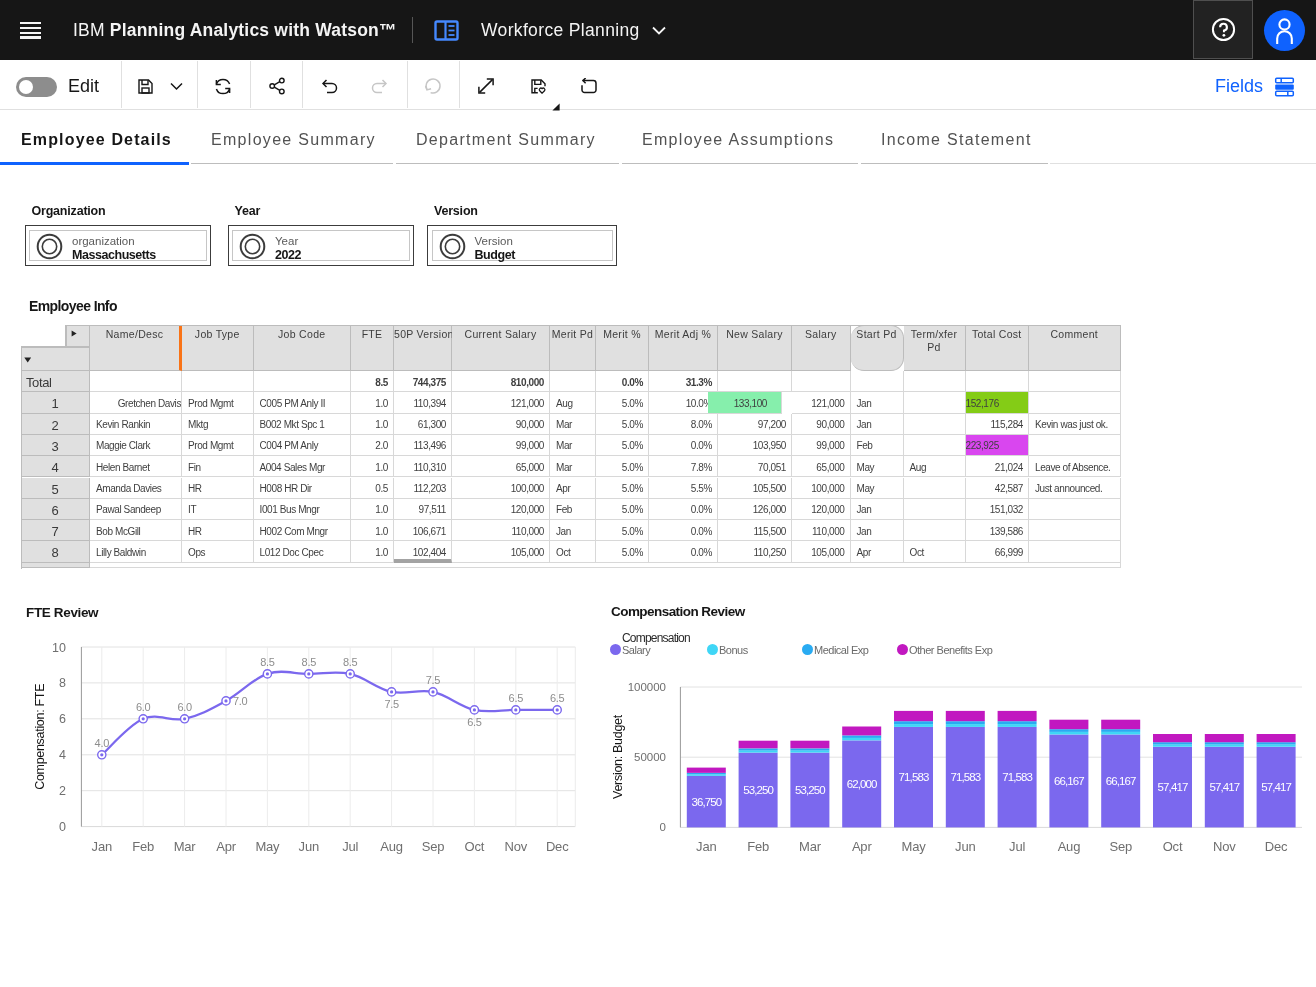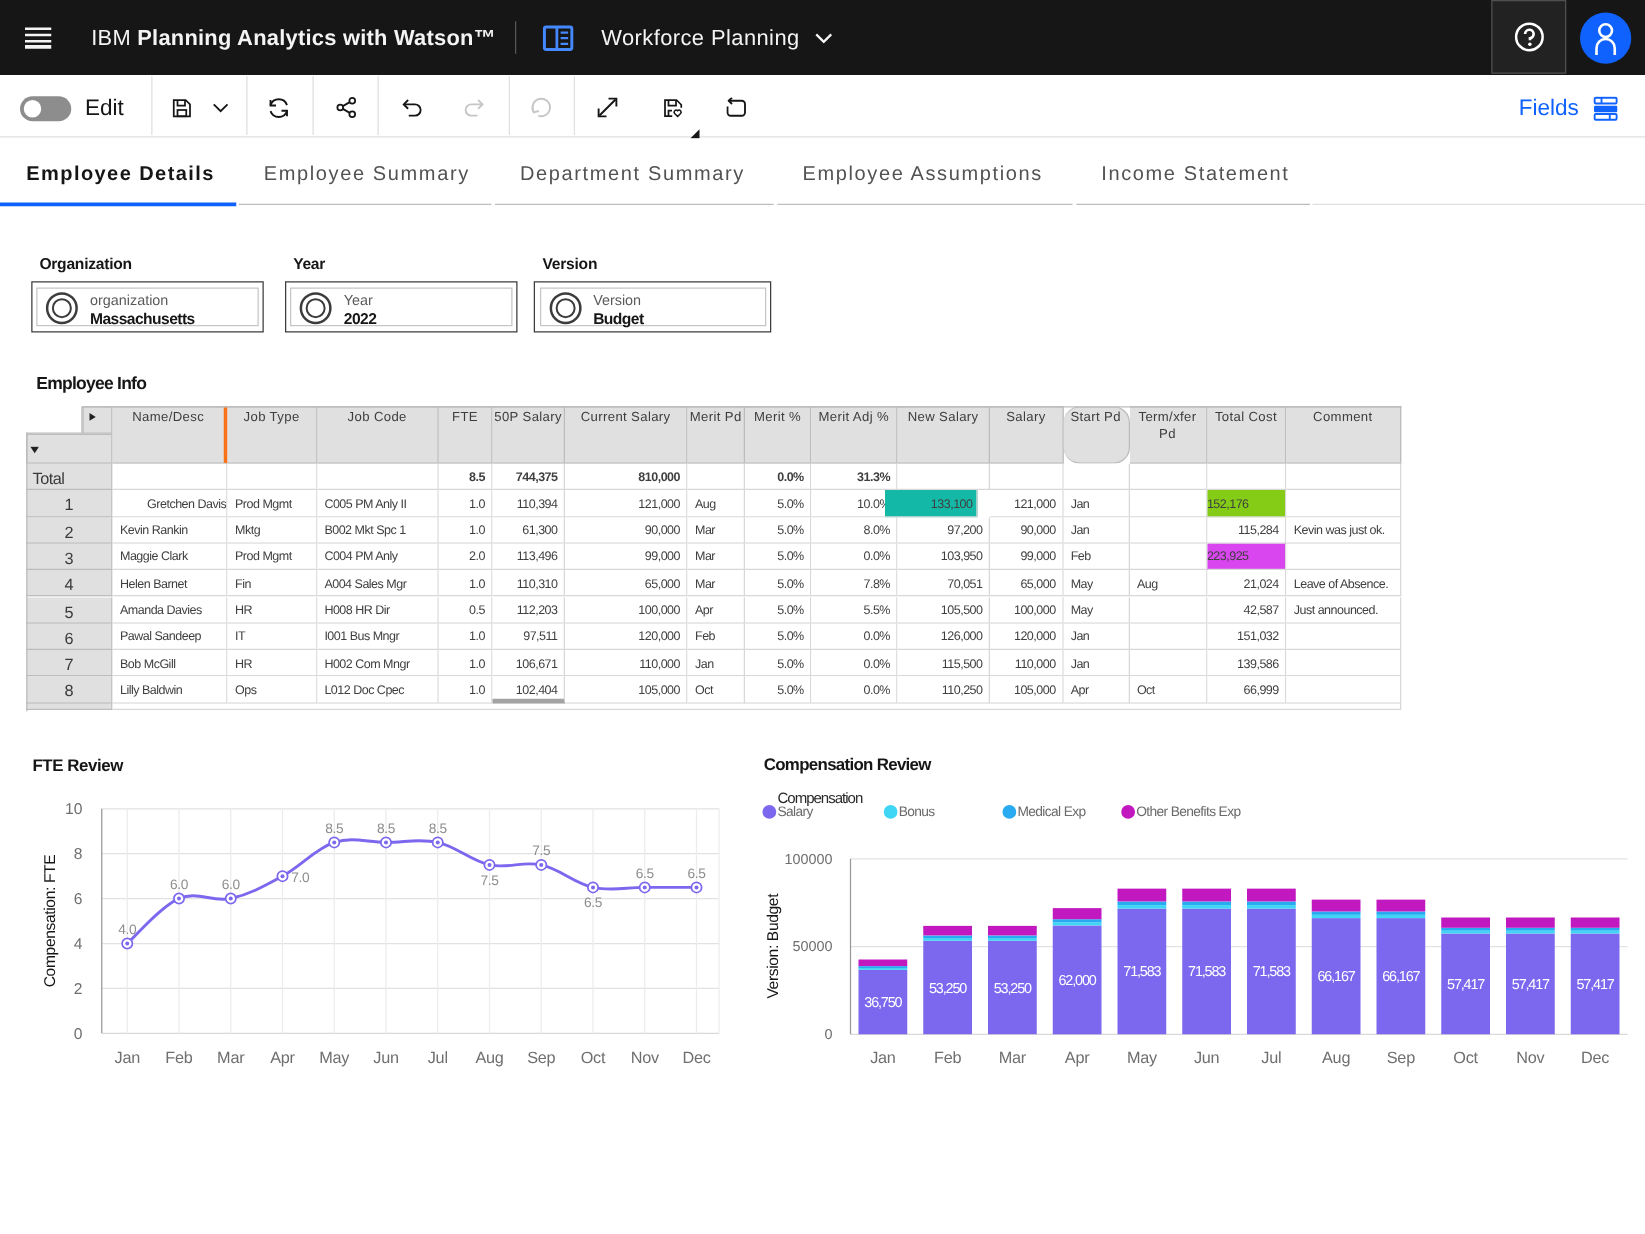--- a/index.html
+++ b/index.html
@@ -150,21 +150,21 @@
     <polygon points="0.6,0.4 5.6,3.5 0.6,6.6" fill="#222"></polygon>
   </svg>
 <div class="abs" style="left:21px;top:346.5px;width:69px;height:24.5px;background:#e0e0e0;border:1px solid #bcbcbc;box-sizing:border-box;"></div>
 <svg class="abs" style="left:23.5px;top:357px;" width="7.5" height="6" viewBox="0 0 7.5 6">
     <polygon points="0.3,0.4 7.2,0.4 3.75,5.6" fill="#222"></polygon>
   </svg>
 <div class="abs" style="left:90px;top:325.0px;width:92px;height:46.0px;background:#e0e0e0;border-right:3px solid #f97316;border-bottom:1px solid #bcbcbc;box-sizing:border-box;border-top:1px solid #bcbcbc;font-size:10.5px;letter-spacing:0.3px;color:#3d3d3d;text-align:center;padding-top:1.5px;line-height:13px;white-space:nowrap;">Name/Desc</div>
 <div class="abs" style="left:182px;top:325.0px;width:71.5px;height:46.0px;background:#e0e0e0;border-right:1px solid #bcbcbc;border-bottom:1px solid #bcbcbc;box-sizing:border-box;border-top:1px solid #bcbcbc;font-size:10.5px;letter-spacing:0.3px;color:#3d3d3d;text-align:center;padding-top:1.5px;line-height:13px;white-space:nowrap;">Job Type</div>
 <div class="abs" style="left:253.5px;top:325.0px;width:97.5px;height:46.0px;background:#e0e0e0;border-right:1px solid #bcbcbc;border-bottom:1px solid #bcbcbc;box-sizing:border-box;border-top:1px solid #bcbcbc;font-size:10.5px;letter-spacing:0.3px;color:#3d3d3d;text-align:center;padding-top:1.5px;line-height:13px;white-space:nowrap;">Job Code</div>
 <div class="abs" style="left:351px;top:325.0px;width:43px;height:46.0px;background:#e0e0e0;border-right:1px solid #bcbcbc;border-bottom:1px solid #bcbcbc;box-sizing:border-box;border-top:1px solid #bcbcbc;font-size:10.5px;letter-spacing:0.3px;color:#3d3d3d;text-align:center;padding-top:1.5px;line-height:13px;white-space:nowrap;">FTE</div>
-<div class="abs" style="left:394px;top:325.0px;width:58px;height:46.0px;background:#e0e0e0;border-right:1px solid #bcbcbc;border-bottom:1px solid #bcbcbc;box-sizing:border-box;border-top:1px solid #bcbcbc;font-size:10.5px;letter-spacing:0.3px;color:#3d3d3d;text-align:center;padding-top:1.5px;line-height:13px;white-space:nowrap;">50P Salary</div>
+<div class="abs" style="left:394px;top:325.0px;width:58px;height:46.0px;background:#e0e0e0;border-right:1px solid #bcbcbc;border-bottom:1px solid #bcbcbc;box-sizing:border-box;border-top:1px solid #bcbcbc;font-size:10.5px;letter-spacing:0.3px;color:#3d3d3d;text-align:center;padding-top:1.5px;line-height:13px;white-space:nowrap;">50P Version</div>
 <div class="abs" style="left:452px;top:325.0px;width:98px;height:46.0px;background:#e0e0e0;border-right:1px solid #bcbcbc;border-bottom:1px solid #bcbcbc;box-sizing:border-box;border-top:1px solid #bcbcbc;font-size:10.5px;letter-spacing:0.3px;color:#3d3d3d;text-align:center;padding-top:1.5px;line-height:13px;white-space:nowrap;">Current Salary</div>
 <div class="abs" style="left:550px;top:325.0px;width:46px;height:46.0px;background:#e0e0e0;border-right:1px solid #bcbcbc;border-bottom:1px solid #bcbcbc;box-sizing:border-box;border-top:1px solid #bcbcbc;font-size:10.5px;letter-spacing:0.3px;color:#3d3d3d;text-align:center;padding-top:1.5px;line-height:13px;white-space:nowrap;">Merit Pd</div>
 <div class="abs" style="left:596px;top:325.0px;width:53px;height:46.0px;background:#e0e0e0;border-right:1px solid #bcbcbc;border-bottom:1px solid #bcbcbc;box-sizing:border-box;border-top:1px solid #bcbcbc;font-size:10.5px;letter-spacing:0.3px;color:#3d3d3d;text-align:center;padding-top:1.5px;line-height:13px;white-space:nowrap;">Merit %</div>
 <div class="abs" style="left:649px;top:325.0px;width:69px;height:46.0px;background:#e0e0e0;border-right:1px solid #bcbcbc;border-bottom:1px solid #bcbcbc;box-sizing:border-box;border-top:1px solid #bcbcbc;font-size:10.5px;letter-spacing:0.3px;color:#3d3d3d;text-align:center;padding-top:1.5px;line-height:13px;white-space:nowrap;">Merit Adj %</div>
 <div class="abs" style="left:718px;top:325.0px;width:74px;height:46.0px;background:#e0e0e0;border-right:1px solid #bcbcbc;border-bottom:1px solid #bcbcbc;box-sizing:border-box;border-top:1px solid #bcbcbc;font-size:10.5px;letter-spacing:0.3px;color:#3d3d3d;text-align:center;padding-top:1.5px;line-height:13px;white-space:nowrap;">New Salary</div>
 <div class="abs" style="left:792px;top:325.0px;width:58.5px;height:46.0px;background:#e0e0e0;border-right:1px solid #bcbcbc;border-bottom:1px solid #bcbcbc;box-sizing:border-box;border-top:1px solid #bcbcbc;font-size:10.5px;letter-spacing:0.3px;color:#3d3d3d;text-align:center;padding-top:1.5px;line-height:13px;white-space:nowrap;">Salary</div>
 <div class="abs" style="left:850.5px;top:325.0px;width:53.0px;height:46.0px;background:#e0e0e0;border-right:1px solid #bcbcbc;border-bottom:1px solid #bcbcbc;box-sizing:border-box;border-top:1px solid #bcbcbc;font-size:10.5px;letter-spacing:0.3px;color:#3d3d3d;text-align:center;padding-top:1.5px;line-height:13px;white-space:nowrap;border-radius:13px;">Start Pd</div>
 <div class="abs" style="left:903.5px;top:325.0px;width:62.0px;height:46.0px;background:#e0e0e0;border-right:1px solid #bcbcbc;border-bottom:1px solid #bcbcbc;box-sizing:border-box;border-top:1px solid #bcbcbc;font-size:10.5px;letter-spacing:0.3px;color:#3d3d3d;text-align:center;padding-top:1.5px;line-height:13px;white-space:nowrap;">Term/xfer<br>Pd</div>
 <div class="abs" style="left:965.5px;top:325.0px;width:63.5px;height:46.0px;background:#e0e0e0;border-right:1px solid #bcbcbc;border-bottom:1px solid #bcbcbc;box-sizing:border-box;border-top:1px solid #bcbcbc;font-size:10.5px;letter-spacing:0.3px;color:#3d3d3d;text-align:center;padding-top:1.5px;line-height:13px;white-space:nowrap;">Total Cost</div>
 <div class="abs" style="left:1029px;top:325.0px;width:91.5px;height:46.0px;background:#e0e0e0;border-right:1px solid #bcbcbc;border-bottom:1px solid #bcbcbc;box-sizing:border-box;border-top:1px solid #bcbcbc;font-size:10.5px;letter-spacing:0.3px;color:#3d3d3d;text-align:center;padding-top:1.5px;line-height:13px;white-space:nowrap;">Comment</div>
@@ -187,21 +187,21 @@
 <div class="abs" style="left:21px;top:392.3px;width:69px;height:21.30000000000001px;background:#e0e0e0;border-right:1px solid #bcbcbc;border-bottom:1px solid #bcbcbc;box-sizing:border-box;font-size:13px;letter-spacing:-0.4px;color:#3a3a3a;text-align:center;padding-top:4px;">1</div>
 <div class="abs" style="left:90px;top:392.3px;width:92px;height:21.30000000000001px;background:#fff;border-right:1px solid #d8d8d8;border-bottom:1px solid #d8d8d8;box-sizing:border-box;font-size:10px;letter-spacing:-0.4px;color:#3f3f3f;padding-top:5.5px;white-space:nowrap;overflow:hidden;text-align:right;padding-left:6px;">Gretchen Davis</div>
 <div class="abs" style="left:182px;top:392.3px;width:71.5px;height:21.30000000000001px;background:#fff;border-right:1px solid #d8d8d8;border-bottom:1px solid #d8d8d8;box-sizing:border-box;font-size:10px;letter-spacing:-0.4px;color:#3f3f3f;padding-top:5.5px;white-space:nowrap;overflow:hidden;text-align:left;padding-left:6px;">Prod Mgmt</div>
 <div class="abs" style="left:253.5px;top:392.3px;width:97.5px;height:21.30000000000001px;background:#fff;border-right:1px solid #d8d8d8;border-bottom:1px solid #d8d8d8;box-sizing:border-box;font-size:10px;letter-spacing:-0.4px;color:#3f3f3f;padding-top:5.5px;white-space:nowrap;overflow:hidden;text-align:left;padding-left:6px;">C005 PM Anly II</div>
 <div class="abs" style="left:351px;top:392.3px;width:43px;height:21.30000000000001px;background:#fff;border-right:1px solid #d8d8d8;border-bottom:1px solid #d8d8d8;box-sizing:border-box;font-size:10px;letter-spacing:-0.4px;color:#3f3f3f;padding-top:5.5px;white-space:nowrap;overflow:hidden;text-align:right;padding-right:5px;">1.0</div>
 <div class="abs" style="left:394px;top:392.3px;width:58px;height:21.30000000000001px;background:#fff;border-right:1px solid #d8d8d8;border-bottom:1px solid #d8d8d8;box-sizing:border-box;font-size:10px;letter-spacing:-0.4px;color:#3f3f3f;padding-top:5.5px;white-space:nowrap;overflow:hidden;text-align:right;padding-right:5px;">110,394</div>
 <div class="abs" style="left:452px;top:392.3px;width:98px;height:21.30000000000001px;background:#fff;border-right:1px solid #d8d8d8;border-bottom:1px solid #d8d8d8;box-sizing:border-box;font-size:10px;letter-spacing:-0.4px;color:#3f3f3f;padding-top:5.5px;white-space:nowrap;overflow:hidden;text-align:right;padding-right:5px;">121,000</div>
 <div class="abs" style="left:550px;top:392.3px;width:46px;height:21.30000000000001px;background:#fff;border-right:1px solid #d8d8d8;border-bottom:1px solid #d8d8d8;box-sizing:border-box;font-size:10px;letter-spacing:-0.4px;color:#3f3f3f;padding-top:5.5px;white-space:nowrap;overflow:hidden;text-align:left;padding-left:6px;">Aug</div>
 <div class="abs" style="left:596px;top:392.3px;width:53px;height:21.30000000000001px;background:#fff;border-right:1px solid #d8d8d8;border-bottom:1px solid #d8d8d8;box-sizing:border-box;font-size:10px;letter-spacing:-0.4px;color:#3f3f3f;padding-top:5.5px;white-space:nowrap;overflow:hidden;text-align:right;padding-right:5px;">5.0%</div>
 <div class="abs" style="left:649px;top:392.3px;width:69px;height:21.30000000000001px;background:#fff;border-right:1px solid #d8d8d8;border-bottom:1px solid #d8d8d8;box-sizing:border-box;font-size:10px;letter-spacing:-0.4px;color:#3f3f3f;padding-top:5.5px;white-space:nowrap;overflow:hidden;text-align:right;padding-right:5px;">10.0%</div>
-<div class="abs" style="left:708px;top:392.3px;width:74px;height:21.30000000000001px;background:#14b8a6;border-right:1px solid #d8d8d8;border-bottom:1px solid #d8d8d8;box-sizing:border-box;font-size:10px;letter-spacing:-0.4px;color:#3f3f3f;padding-top:5.5px;white-space:nowrap;overflow:hidden;text-align:right;padding-right:3px;">133,100</div>
+<div class="abs" style="left:708px;top:392.3px;width:74px;height:21.30000000000001px;background:#86efac;border-right:1px solid #d8d8d8;border-bottom:1px solid #d8d8d8;box-sizing:border-box;font-size:10px;letter-spacing:-0.4px;color:#3f3f3f;padding-top:5.5px;white-space:nowrap;overflow:hidden;text-align:right;padding-right:14px;">133,100</div>
 <div class="abs" style="left:792px;top:392.3px;width:58.5px;height:21.30000000000001px;background:#fff;border-right:1px solid #d8d8d8;border-bottom:1px solid #d8d8d8;box-sizing:border-box;font-size:10px;letter-spacing:-0.4px;color:#3f3f3f;padding-top:5.5px;white-space:nowrap;overflow:hidden;text-align:right;padding-right:5px;">121,000</div>
 <div class="abs" style="left:850.5px;top:392.3px;width:53.0px;height:21.30000000000001px;background:#fff;border-right:1px solid #d8d8d8;border-bottom:1px solid #d8d8d8;box-sizing:border-box;font-size:10px;letter-spacing:-0.4px;color:#3f3f3f;padding-top:5.5px;white-space:nowrap;overflow:hidden;text-align:left;padding-left:6px;">Jan</div>
 <div class="abs" style="left:903.5px;top:392.3px;width:62.0px;height:21.30000000000001px;background:#fff;border-right:1px solid #d8d8d8;border-bottom:1px solid #d8d8d8;box-sizing:border-box;font-size:10px;letter-spacing:-0.4px;color:#3f3f3f;padding-top:5.5px;white-space:nowrap;overflow:hidden;text-align:left;padding-left:6px;"></div>
 <div class="abs" style="left:965.5px;top:392.3px;width:63.5px;height:21.30000000000001px;background:#84cc16;border-right:1px solid #d8d8d8;border-bottom:1px solid #d8d8d8;box-sizing:border-box;font-size:10px;letter-spacing:-0.4px;color:#3f3f3f;padding-top:5.5px;white-space:nowrap;overflow:hidden;text-align:left;padding-right:5px;">152,176</div>
 <div class="abs" style="left:1029px;top:392.3px;width:91.5px;height:21.30000000000001px;background:#fff;border-right:1px solid #d8d8d8;border-bottom:1px solid #d8d8d8;box-sizing:border-box;font-size:10px;letter-spacing:-0.4px;color:#3f3f3f;padding-top:5.5px;white-space:nowrap;overflow:hidden;text-align:left;padding-left:6px;"></div>
 <div class="abs" style="left:21px;top:413.6px;width:69px;height:21.30000000000001px;background:#e0e0e0;border-right:1px solid #bcbcbc;border-bottom:1px solid #bcbcbc;box-sizing:border-box;font-size:13px;letter-spacing:-0.4px;color:#3a3a3a;text-align:center;padding-top:4px;">2</div>
 <div class="abs" style="left:90px;top:413.6px;width:92px;height:21.30000000000001px;background:#fff;border-right:1px solid #d8d8d8;border-bottom:1px solid #d8d8d8;box-sizing:border-box;font-size:10px;letter-spacing:-0.4px;color:#3f3f3f;padding-top:5.5px;white-space:nowrap;overflow:hidden;text-align:left;padding-left:6px;">Kevin Rankin</div>
 <div class="abs" style="left:182px;top:413.6px;width:71.5px;height:21.30000000000001px;background:#fff;border-right:1px solid #d8d8d8;border-bottom:1px solid #d8d8d8;box-sizing:border-box;font-size:10px;letter-spacing:-0.4px;color:#3f3f3f;padding-top:5.5px;white-space:nowrap;overflow:hidden;text-align:left;padding-left:6px;">Mktg</div>
 <div class="abs" style="left:253.5px;top:413.6px;width:97.5px;height:21.30000000000001px;background:#fff;border-right:1px solid #d8d8d8;border-bottom:1px solid #d8d8d8;box-sizing:border-box;font-size:10px;letter-spacing:-0.4px;color:#3f3f3f;padding-top:5.5px;white-space:nowrap;overflow:hidden;text-align:left;padding-left:6px;">B002 Mkt Spc 1</div>
 <div class="abs" style="left:351px;top:413.6px;width:43px;height:21.30000000000001px;background:#fff;border-right:1px solid #d8d8d8;border-bottom:1px solid #d8d8d8;box-sizing:border-box;font-size:10px;letter-spacing:-0.4px;color:#3f3f3f;padding-top:5.5px;white-space:nowrap;overflow:hidden;text-align:right;padding-right:5px;">1.0</div>

